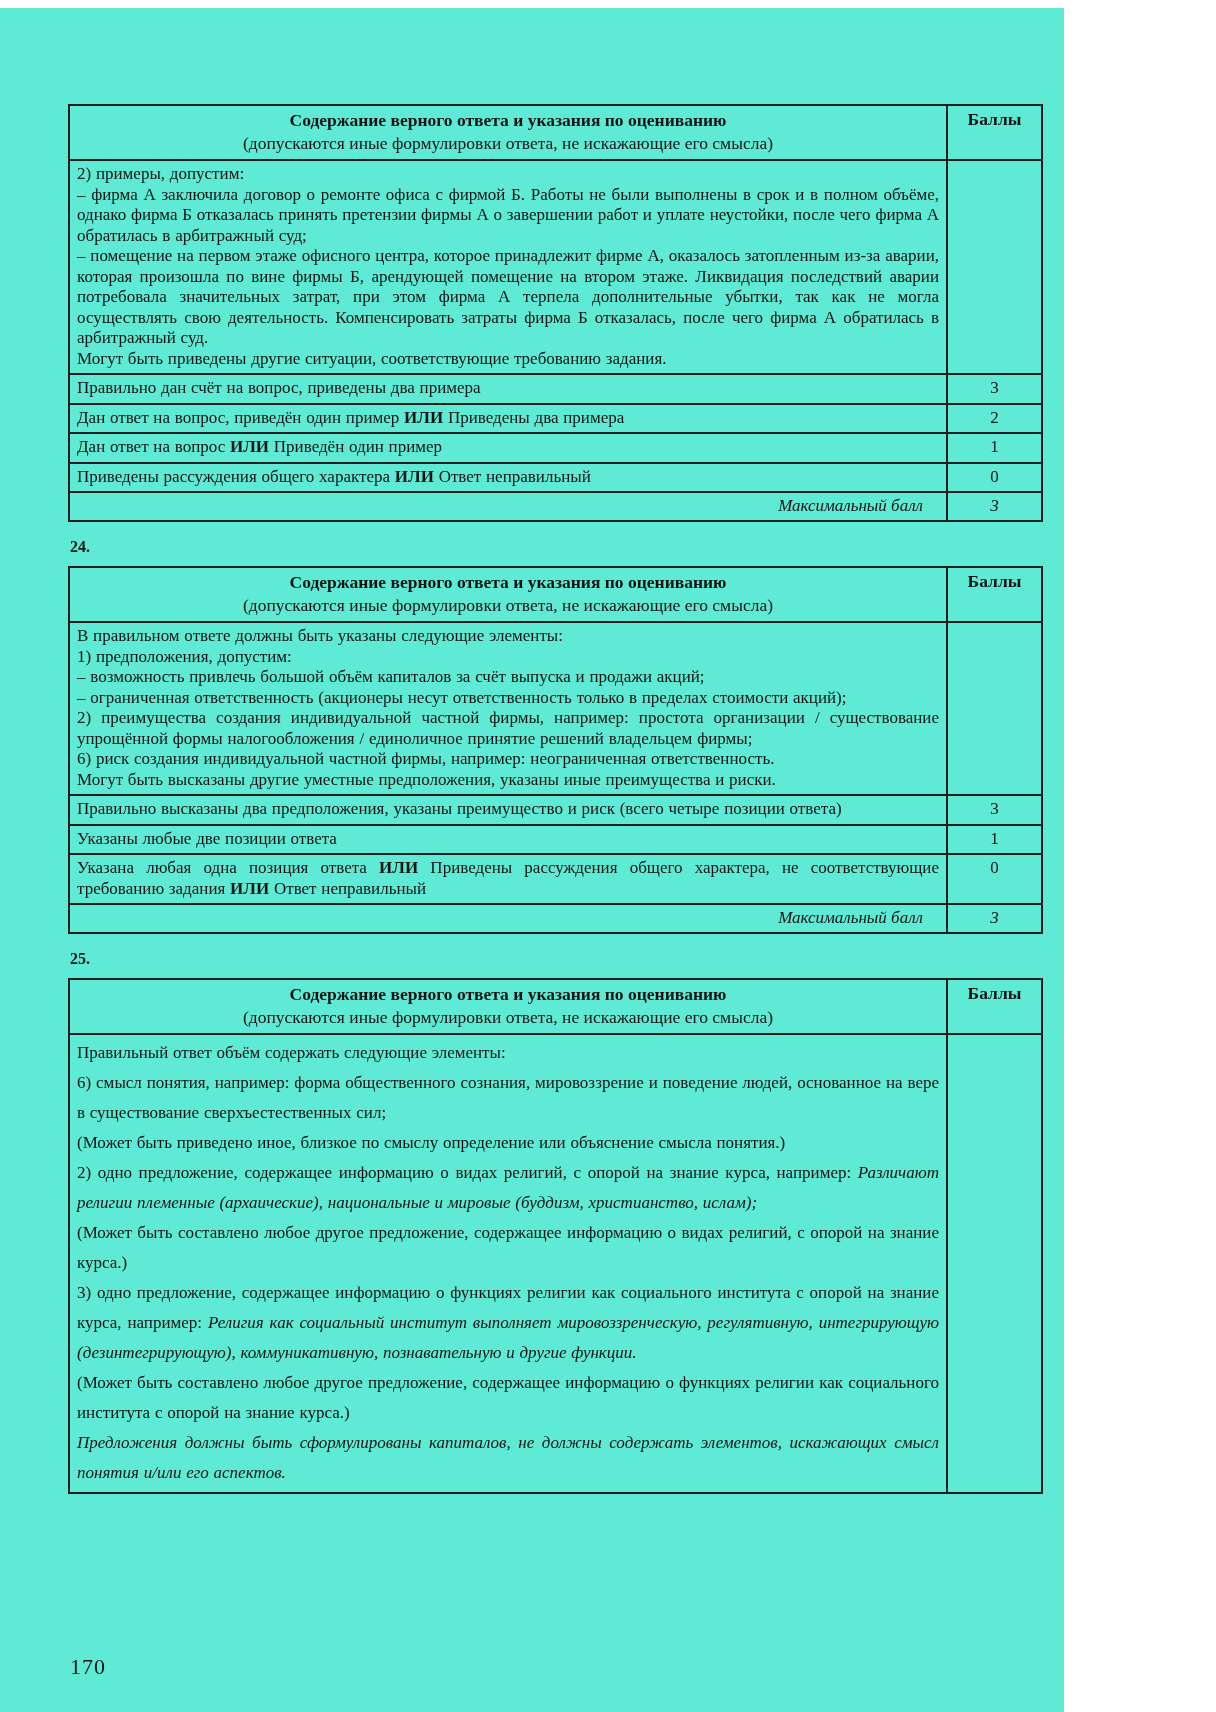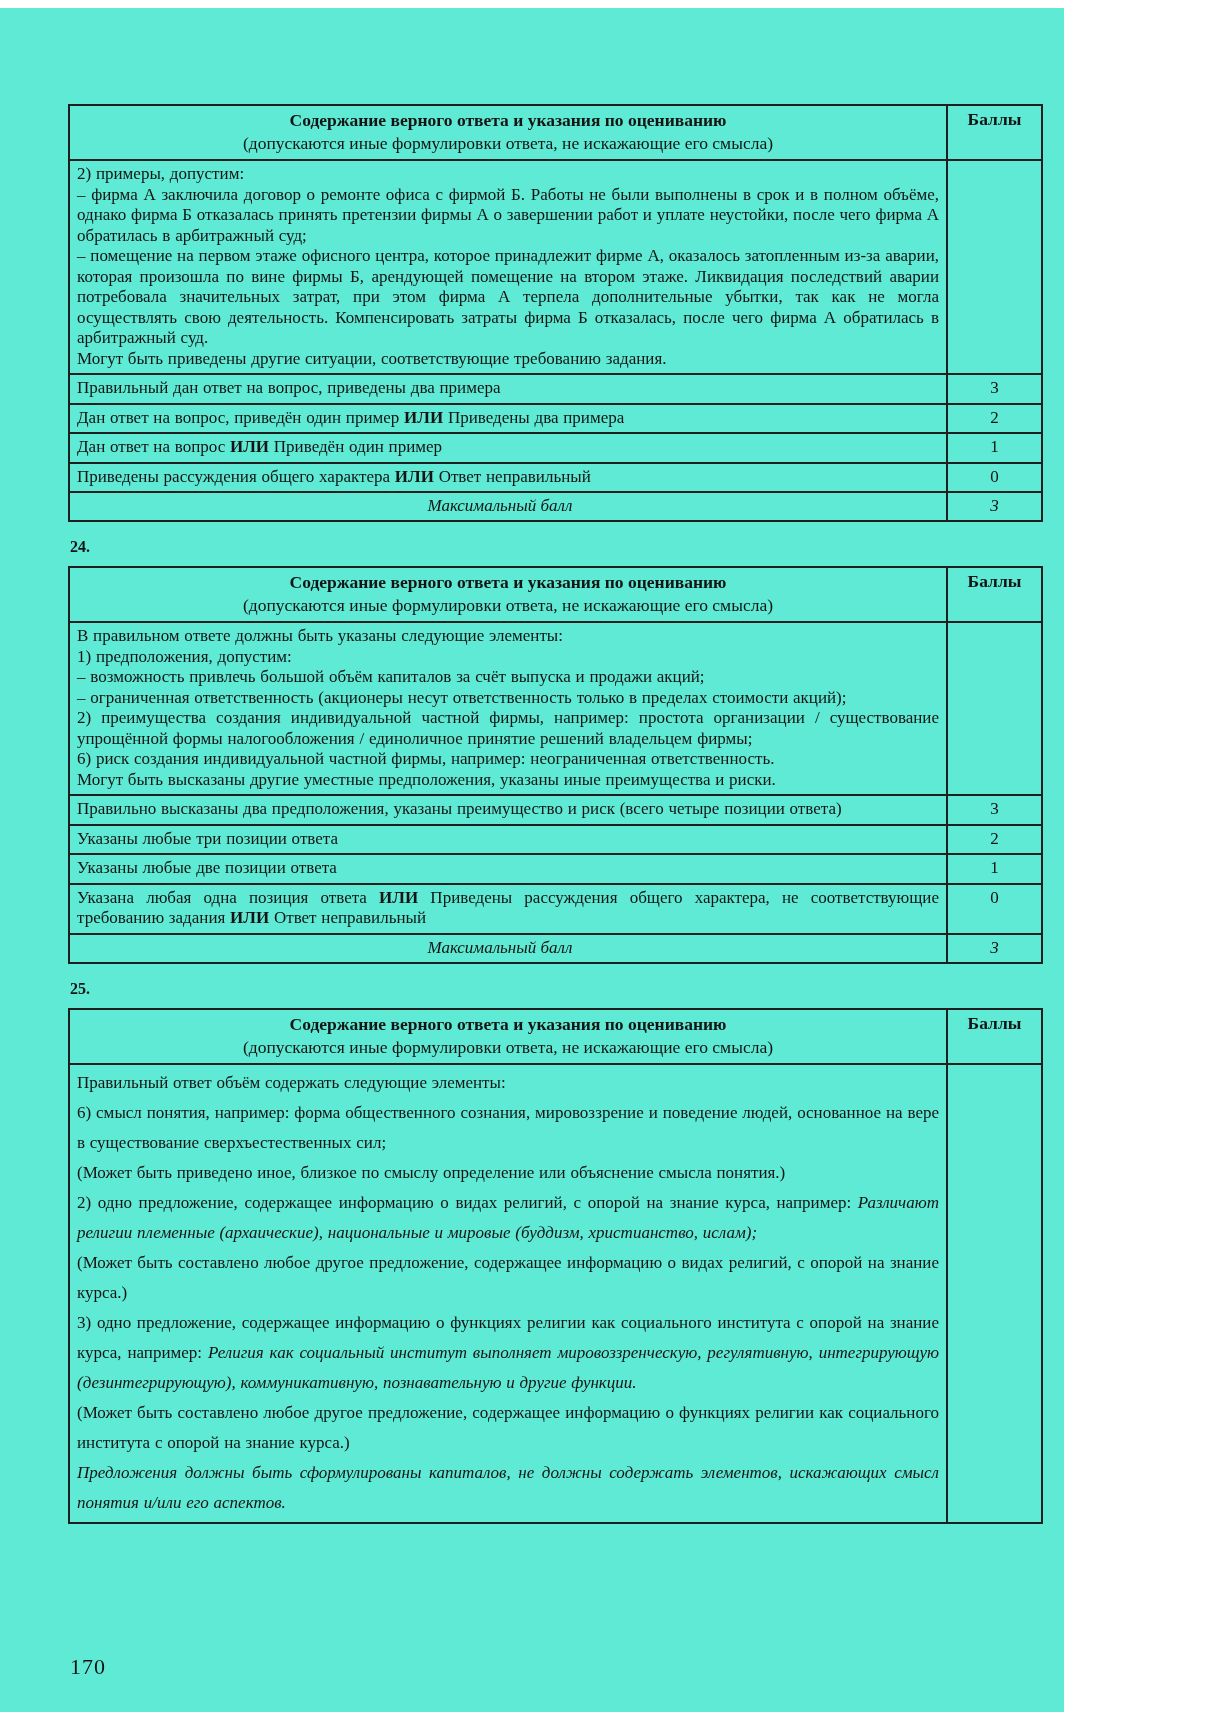--- a/index.html
+++ b/index.html
@@ -32,21 +32,21 @@
   th.head-score { text-align:center; vertical-align:middle; font-weight:bold; font-size:17.5px; }
   td.cell p {
     margin:0;
     text-align:justify;
     font-size:17px;
     line-height:20.5px;
     word-spacing:0.5px;
   }
   td.cell.spacious p { line-height:30px; }
   td.score { text-align:center; font-size:17px; }
-  tr.max td.maxlbl { text-align:center; font-style:italic; font-size:17px; padding-right:23px; }
+  tr.max td.maxlbl { text-align:right; font-style:italic; font-size:17px; padding-right:23px; }
   tr.max td.score { font-style:italic; }
   .it { font-style:italic; }
   .tasknum { font-weight:bold; font-size:16px; margin:16px 0 10px 2px; }
   .pagenum { position:absolute; left:70px; bottom:40px; font-size:22px; letter-spacing:1px; }
 </style>
 </head>
 <body>
 
 <div class="page">
 
@@ -67,21 +67,21 @@
         <td class="cell">
           <p>2) примеры, допустим:</p>
           <p>– фирма А заключила договор о ремонте офиса с фирмой Б. Работы не были выполнены в срок и в полном объёме, однако фирма Б отказалась принять претензии фирмы А о завершении работ и уплате неустойки, после чего фирма А обратилась в арбитражный суд;</p>
           <p>– помещение на первом этаже офисного центра, которое принадлежит фирме А, оказалось затопленным из-за аварии, которая произошла по вине фирмы Б, арендующей помещение на втором этаже. Ликвидация последствий аварии потребовала значительных затрат, при этом фирма А терпела дополнительные убытки, так как не могла осуществлять свою деятельность. Компенсировать затраты фирма Б отказалась, после чего фирма А обратилась в арбитражный суд.</p>
           <p>Могут быть приведены другие ситуации, соответствующие требованию задания.</p>
         </td>
         <td class="score"></td>
       </tr>
       <tr>
         <td class="cell">
-            <p>Правильный дан ответ на вопрос, приведены два примера</p>
+            <p>Правильно дан счёт на вопрос, приведены два примера</p>
           </td>
         <td class="score">3</td>
       </tr>
       <tr>
         <td class="cell">
             <p>Дан ответ на вопрос, приведён один пример <b>ИЛИ</b> Приведены два примера</p>
           </td>
         <td class="score">2</td>
       </tr>
       <tr>
@@ -131,26 +131,20 @@
         <td class="score"></td>
       </tr>
       <tr>
         <td class="cell">
             <p>Правильно высказаны два предположения, указаны преимущество и риск (всего четыре позиции ответа)</p>
           </td>
         <td class="score">3</td>
       </tr>
       <tr>
         <td class="cell">
-            <p>Указаны любые три позиции ответа</p>
-          </td>
-        <td class="score">2</td>
-      </tr>
-      <tr>
-        <td class="cell">
             <p>Указаны любые две позиции ответа</p>
           </td>
         <td class="score">1</td>
       </tr>
       <tr>
         <td class="cell">
             <p>Указана любая одна позиция ответа <b>ИЛИ</b> Приведены рассуждения общего характера, не соответствующие требованию задания <b>ИЛИ</b> Ответ неправильный</p>
           </td>
         <td class="score">0</td>
       </tr>

